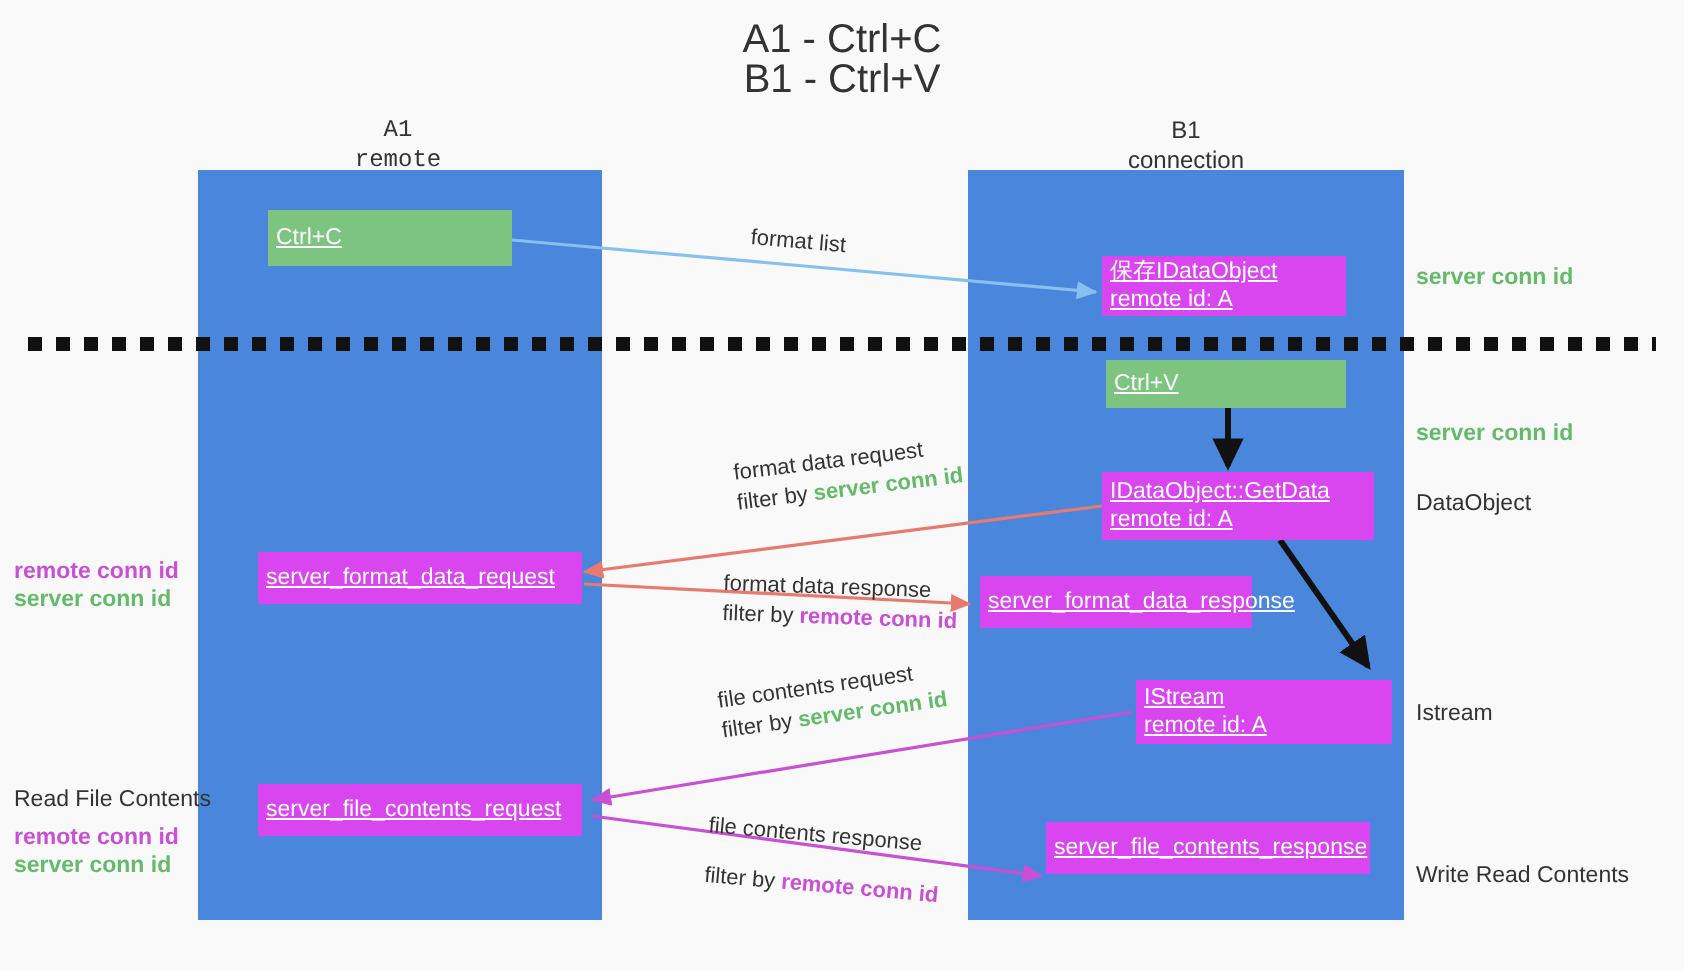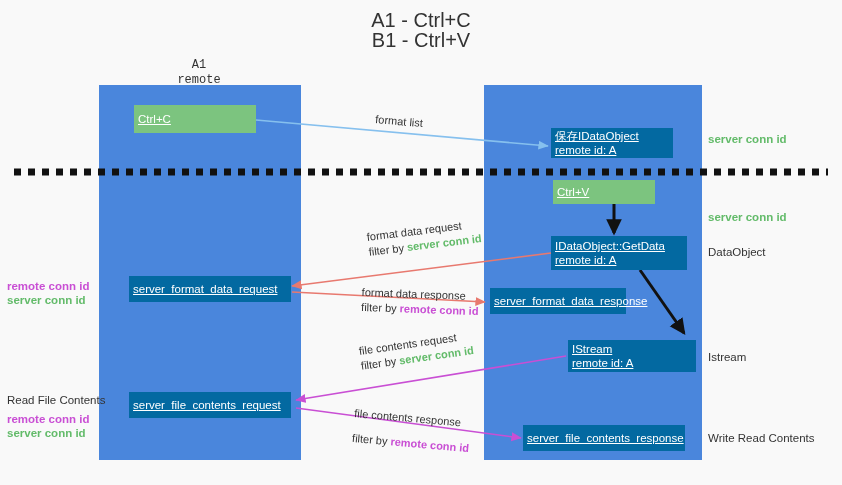--- a/index.html
+++ b/index.html
@@ -53,21 +53,21 @@
     align-items: flex-start;
     justify-content: center;
     color: #ffffff;
     font-size: 11.5px;
     line-height: 14px;
     text-align: center;
     padding: 2px 4px;
     text-decoration: underline;
   }
   .box.green { background: #7cc47f; }
-  .box.orange { background: #0369a1; }
+  .box.orange { background: #d946ef; }
 
   
   .lbl {
     font-size: 11.5px;
     line-height: 14px;
     color: #333;
     white-space: nowrap;
   }
   .lbl.green   { color: #63bb6a; font-weight: bold; }
   .lbl.magenta { color: #c94fd4; font-weight: bold; }
@@ -98,20 +98,24 @@
 
   <div class="abs title">
     <div>A1 - Ctrl+C</div>
     <div>B1 - Ctrl+V</div>
   </div>
 
   <div class="abs col-head" style="left:139px; top:58px; width:120px;font-family:Liberation Mono, monospace;">
     <div>A1</div>
     <div>remote</div>
   </div>
+  <div class="abs col-head" style="left:533px; top:58px; width:120px;">
+    <div>B1</div>
+    <div>connection</div>
+  </div>
 
   <div class="abs lane" style="left:99px; top:85px; width:202px; height:375px;"></div>
   <div class="abs lane" style="left:484px; top:85px; width:218px; height:375px;"></div>
 
   <svg class="overlay" viewBox="0 0 842 485" xmlns="http://www.w3.org/2000/svg">
     <defs>
       <marker id="ah-blue" markerWidth="7" markerHeight="7" refX="6" refY="3.2" orient="auto" markerUnits="strokeWidth">
         <path d="M0,0.4 L6.5,3.2 L0,6 z" fill="#86c0ee"></path>
       </marker>
       <marker id="ah-red" markerWidth="7" markerHeight="7" refX="6" refY="3.2" orient="auto" markerUnits="strokeWidth">
@@ -152,39 +156,39 @@
 
   <div class="abs box orange" style="left:129px; top:392px; width:162px; height:26px;">
     <div>server_file_contents_request</div>
   </div>
 
   <div class="abs box orange" style="left:551px; top:128px; width:122px; height:30px;">
     <div>保存IDataObject</div>
     <div>remote id: A</div>
   </div>
 
-  <div class="abs box green" style="left:553px; top:180px; width:102px; height:24px;">
+  <div class="abs box green" style="left:553px; top:180px; width:120px; height:24px;">
     <div>Ctrl+V</div>
   </div>
 
   <div class="abs box orange" style="left:551px; top:236px; width:136px; height:34px;">
     <div>IDataObject::GetData</div>
     <div>remote id: A</div>
   </div>
 
   <div class="abs box orange" style="left:490px; top:288px; width:136px; height:26px;">
     <div>server_format_data_response</div>
   </div>
 
   <div class="abs box orange" style="left:568px; top:340px; width:128px; height:32px;">
     <div>IStream</div>
     <div>remote id: A</div>
   </div>
 
-  <div class="abs box orange" style="left:523px; top:425px; width:162px; height:26px;">
+  <div class="abs box orange" style="left:523px; top:411px; width:162px; height:26px;">
     <div>server_file_contents_response</div>
   </div>
 
   <div class="abs lbl green" style="left:708px; top:132px;">server conn id</div>
 
   <div class="abs lbl green" style="left:708px; top:210px;">server conn id</div>
 
   <div class="abs lbl dark" style="left:708px; top:245px;">DataObject</div>
 
   <div class="abs lbl dark" style="left:708px; top:350px;">Istream</div>

